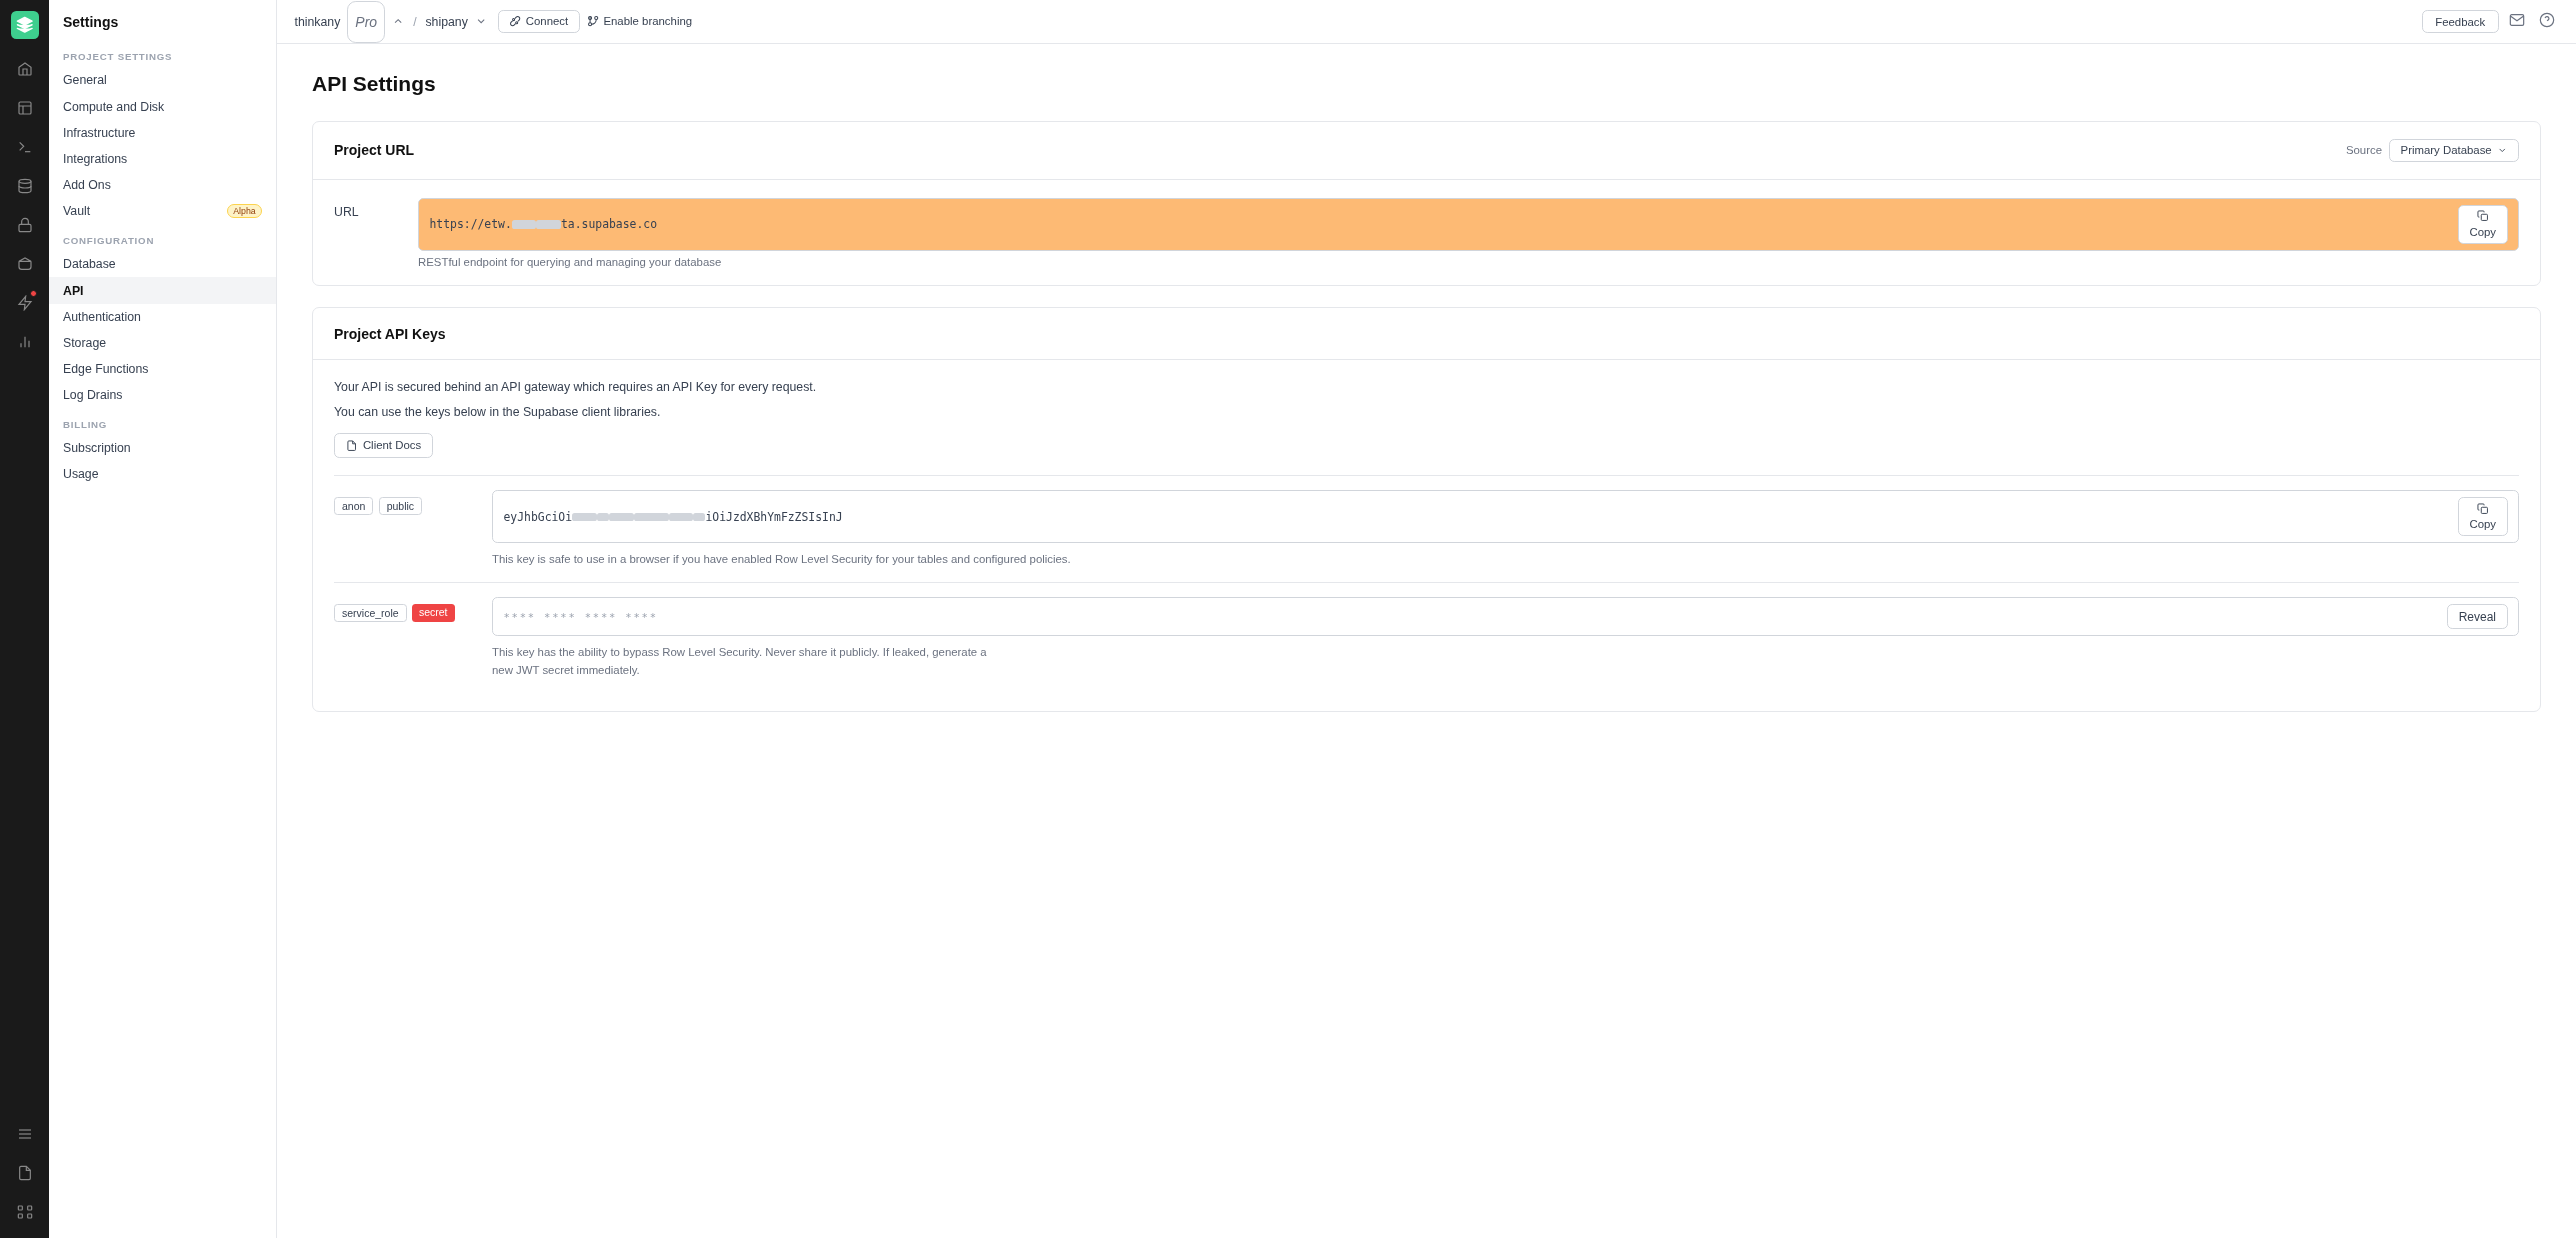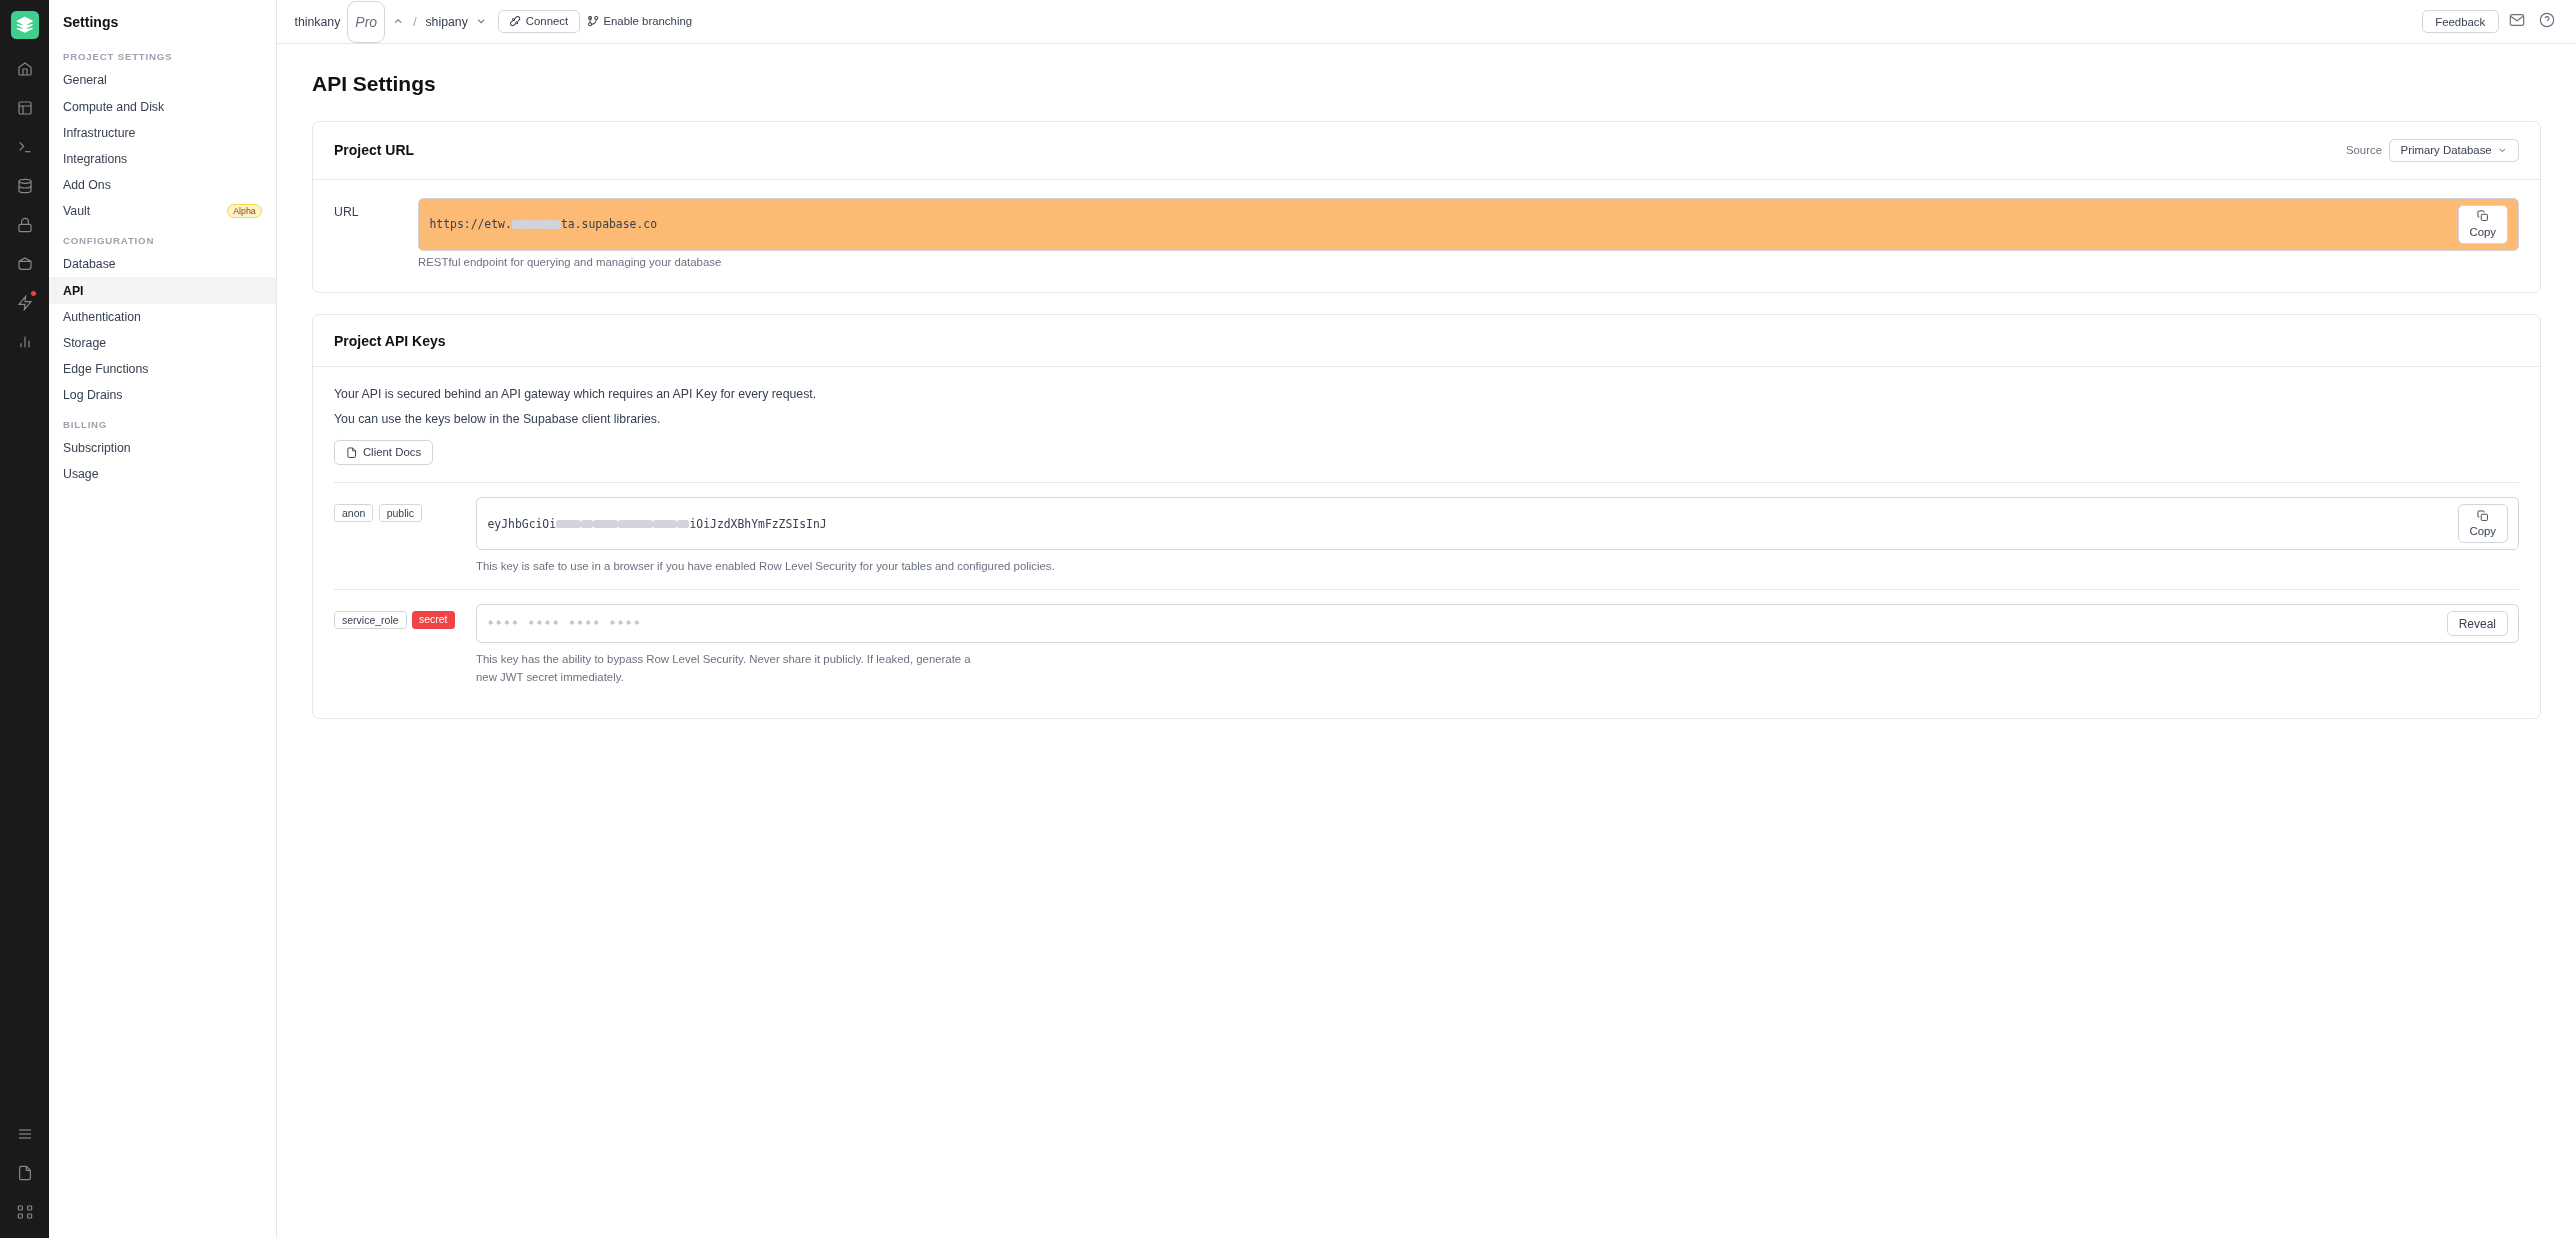--- a/index.html
+++ b/index.html
@@ -200,21 +200,20 @@
       cursor: pointer;
       color: #374151;
     }
     .card-body {
       padding: 17.5px 21px;
     }
     .field-row {
       display: flex;
       align-items: flex-start;
       gap: 14px;
-      margin-bottom: 7px;
     }
     .field-label {
       font-size: 12.3px;
       color: #374151;
       min-width: 70px;
       padding-top: 7px;
     }
     .field-input-group {
       flex: 1;
     }
@@ -266,21 +265,21 @@
       background: #fff;
       font-size: 11.4px;
       cursor: pointer;
       color: #374151;
       margin-top: 10.5px;
       margin-bottom: 17.5px;
     }
     .key-row {
       display: flex;
       align-items: flex-start;
-      gap: 10px;
+      gap: 26px;
       padding: 14px 0;
       border-top: 0.9px solid #e5e7eb;
     }
     .key-badges {
       display: flex; gap: 5.3px; min-width: 132px; padding-top: 7px;
     }
     .badge-tag {
       font-size: 10.5px;
       border: 0.9px solid #d1d5db;
       border-radius: 3.5px;

